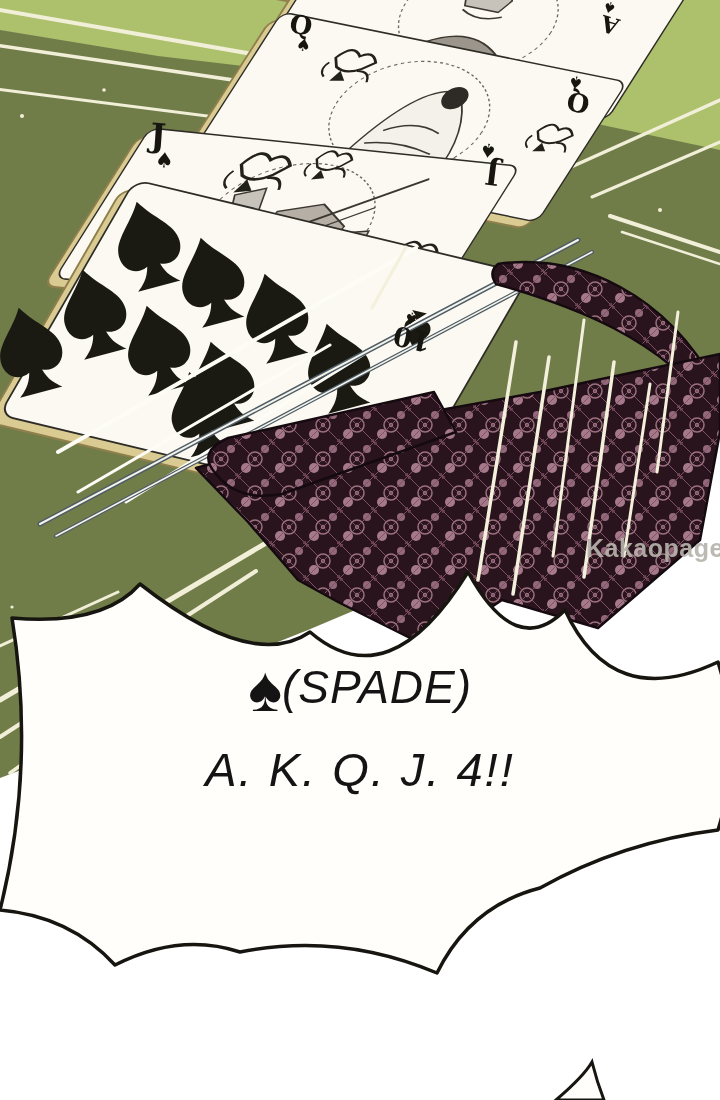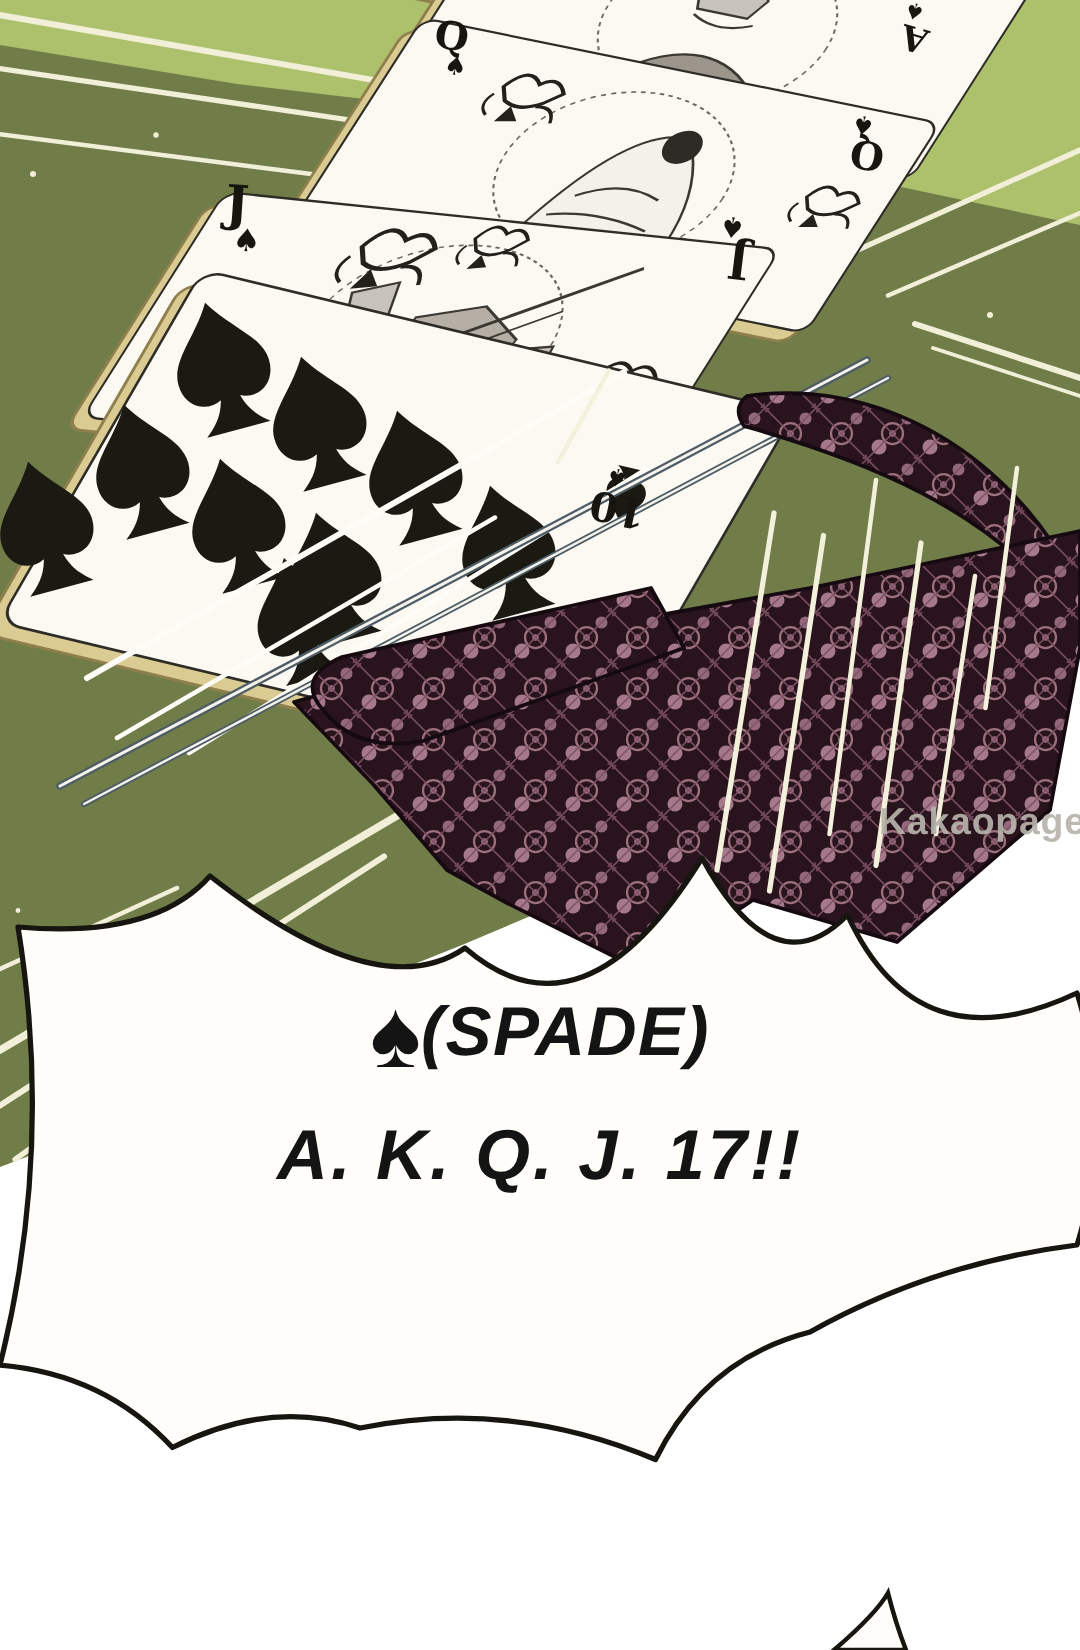--- a/index.html
+++ b/index.html
@@ -17,21 +17,21 @@
   .c-queen-tl{left:286px;top:14px;transform:rotate(10deg);font-size:26px;}
   .c-queen-tl .suit{font-size:17px;margin-left:12px;}
   .c-queen-br{left:566px;top:76px;transform:rotate(190deg);font-size:26px;}
   .c-queen-br .suit{font-size:17px;margin-left:12px;}
   .c-ace-br{left:600px;top:2px;transform:rotate(196deg);font-size:23px;}
   .c-ace-br .suit{font-size:15px;margin-left:10px;}
   .c-ten-br{left:395px;top:312px;transform:rotate(192deg);font-size:27px;}
   .c-ten-br .suit{font-size:16px;margin-left:10px;}
   
   .bubble-text{position:absolute;left:90px;top:652px;width:540px;text-align:center;
-               color:#141414;font-style:italic;font-weight:bold;}
+               color:#141414;font-style:italic;font-weight:normal;}
   .bubble-line1{font-size:46px;letter-spacing:1px;}
   .bubble-line1 .big-spade{font-style:normal;font-size:64px;vertical-align:-8px;letter-spacing:0;}
   .bubble-line2{font-size:47px;margin-top:16px;letter-spacing:2px;}
   
   .watermark{position:absolute;left:586px;top:534px;color:#b7b3ac;font-weight:bold;
              font-size:25px;letter-spacing:.5px;opacity:.92;}
 </style>
 </head>
 <body>
 
@@ -219,21 +219,21 @@
 </div>
 <div class="corner c-ten-br">
   <span class="rank">10</span>
   <span class="suit">♠</span>
 </div>
 
 <div class="bubble-text">
   <div class="bubble-line1">
     <span class="big-spade">♠</span><span>(SPADE)</span>
   </div>
-  <div class="bubble-line2">A. K. Q. J. 17!!</div>
+  <div class="bubble-line2">A. K. Q. J. 4!!</div>
 </div>
 
 <div class="watermark">
   <span>Kakaopage</span>
   
 </div>
 
 </div>
 
 </body></html>

